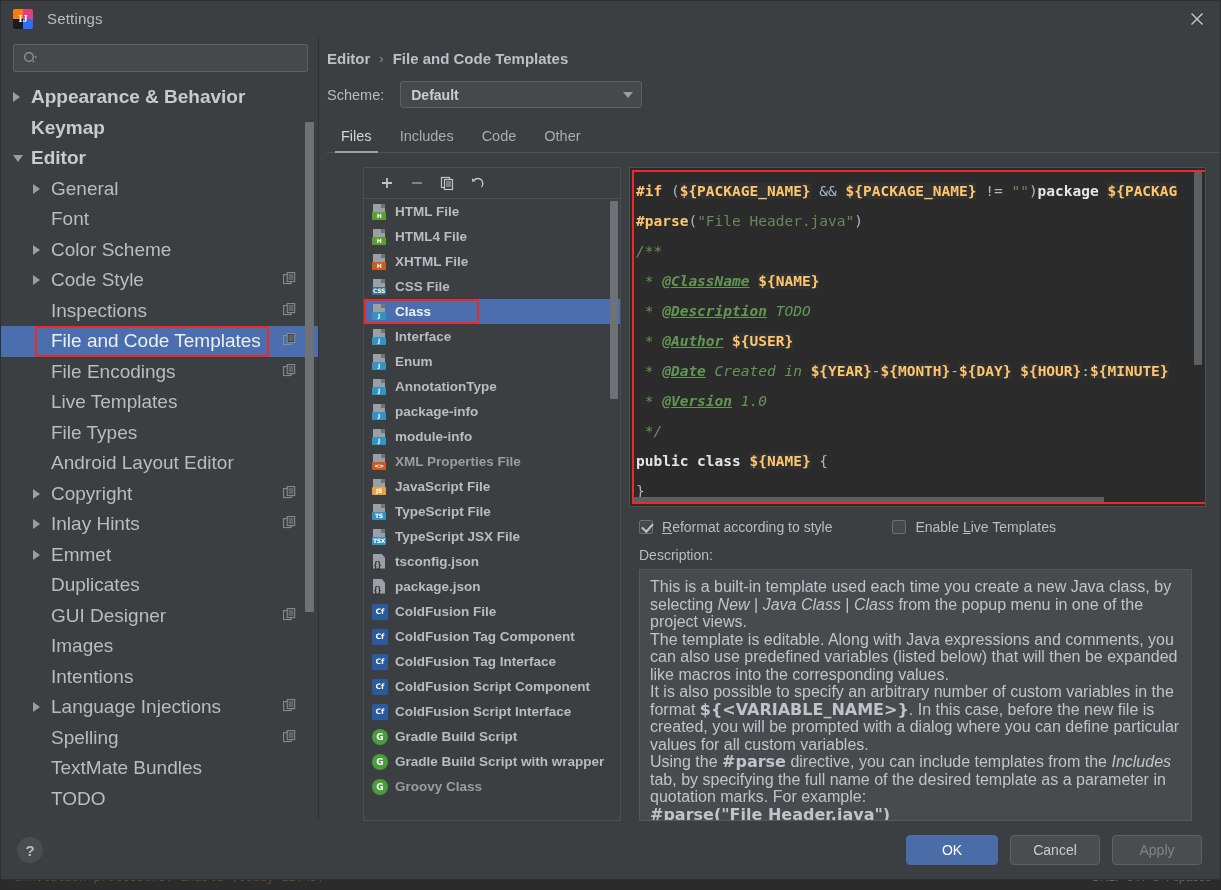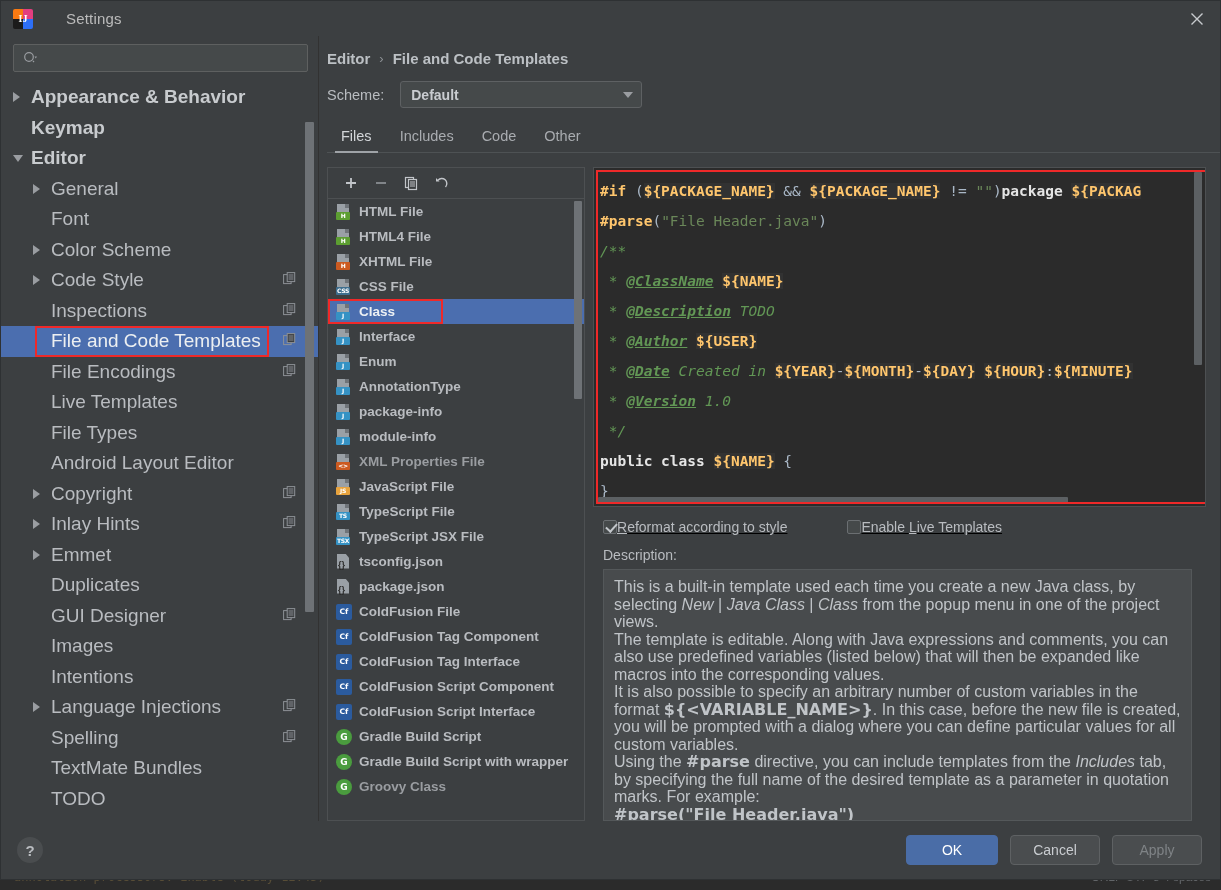--- a/index.html
+++ b/index.html
@@ -31,21 +31,21 @@
     position: absolute; left: 0; top: 0; width: 1221px; height: 880px;
     background: #3c3f41;
     border: 1px solid #2e3133;
     display: flex; flex-direction: column;
   }
 
   
   #titlebar {
     height: 35px; flex: 0 0 35px;
     background: #3c3f41;
-    display: flex; align-items: center; position: relative; gap: 19px;
+    display: flex; align-items: center; position: relative;
   }
   #app-logo {
     width: 20px; height: 20px; margin-left: 12px; position: relative;
     border-radius: 2px; overflow: hidden; flex: 0 0 20px;
   }
   #app-logo .q1 { position:absolute; left:0; top:0; width:10px; height:10px; background:#f97a12; }
   #app-logo .q2 { position:absolute; right:0; top:0; width:10px; height:10px; background:#e33e7f; }
   #app-logo .q3 { position:absolute; left:0; bottom:0; width:10px; height:10px; background:#1b1b1b; }
   #app-logo .q4 { position:absolute; right:0; bottom:0; width:10px; height:10px; background:#2d6ff7; }
   #app-logo .ij { position:absolute; left:3px; top:3px; width:14px; height:14px;
@@ -139,21 +139,21 @@
   .tab.active { color: #d3d6d9; }
   .tab.active::after {
     content:''; position:absolute; left:8px; right:8px; bottom:-1px; height:2px; background:#9fa3a7;
   }
 
   #panes { flex: 1 1 auto; display: flex; min-height: 0; padding: 14px 14px 0 8px; gap: 8px; }
 
   
   #list-pane {
     width: 258px; flex: 0 0 258px; display: flex; flex-direction: column;
-    border: 1px solid #4d5052; background: #3c3f41; min-height: 0;
+    border: 1px solid #4d5052; background: #3c3f41; min-height: 0; margin-left: 36px;
   }
   #list-toolbar {
     height: 31px; flex: 0 0 31px; display: flex; align-items: center; gap: 4px;
     padding-left: 10px; border-bottom: 1px solid #4d5052; background: #3c3f41;
   }
   .tb-btn { width: 26px; height: 24px; display:flex; align-items:center; justify-content:center; cursor:pointer; }
   #list-scroll {
     flex: 1 1 auto; overflow: hidden; position: relative; background: #3c3f41;
   }
   .tpl-row {
@@ -229,21 +229,21 @@
     background: #5c6063; border-radius: 1px; cursor: pointer;
   }
   #code-hsb {
     position: absolute; left: 4px; bottom: 2px; height: 7px; width: 470px;
     background: #5c6063; border-radius: 1px; cursor: pointer;
   }
 
   #checkbox-row {
     display: flex; align-items: center; padding: 12px 0 0 10px; gap: 60px;
   }
-  .cb { display: flex; align-items: center; cursor: pointer; text-decoration: underline; }
+  .cb { display: flex; align-items: center; gap: 9px; cursor: pointer; }
   .cb .box {
     width: 14px; height: 14px; border: 1px solid #6b6f72; background: #45494a;
     border-radius: 2px; position: relative; flex: 0 0 14px;
   }
   .cb .box.checked::after {
     content:''; position:absolute; left:3.5px; top:0px; width:5px; height:9px;
     border:solid #c3c7cb; border-width: 0 2px 2px 0; transform: rotate(42deg);
   }
   .cb .lbl { font-size: 14px; color: #b9bcc0; }
   .cb .lbl u { text-decoration: underline; }

